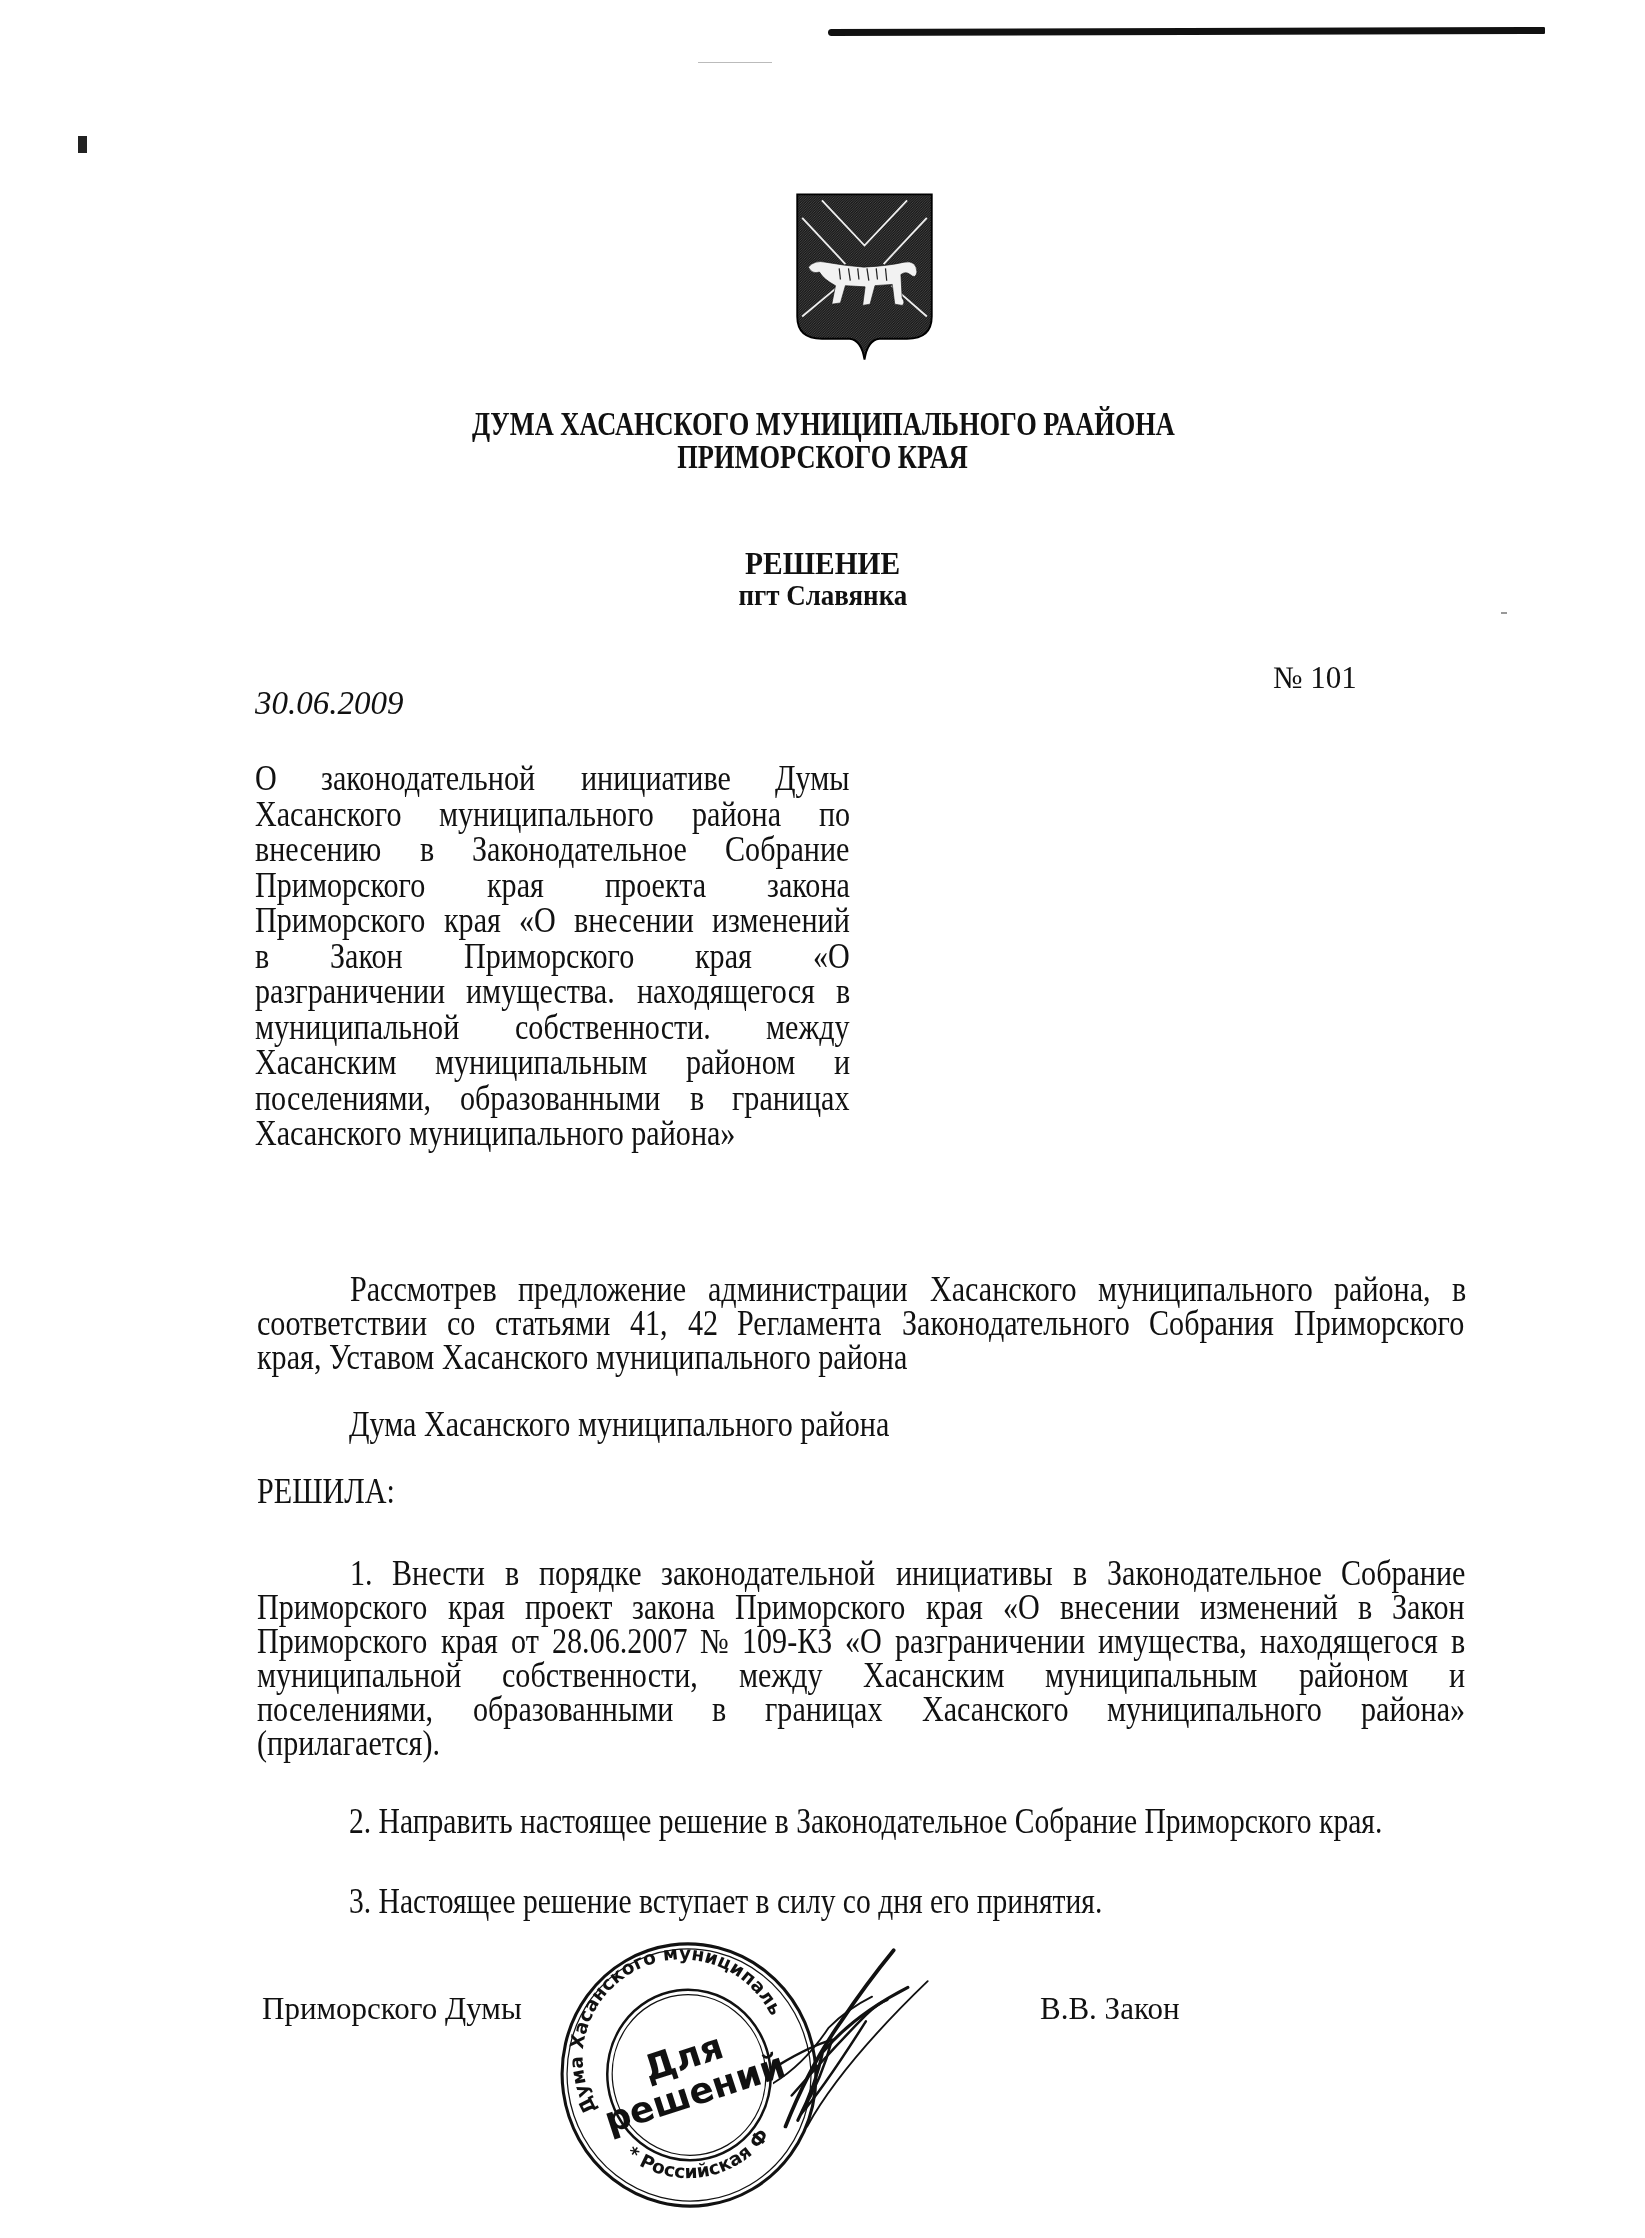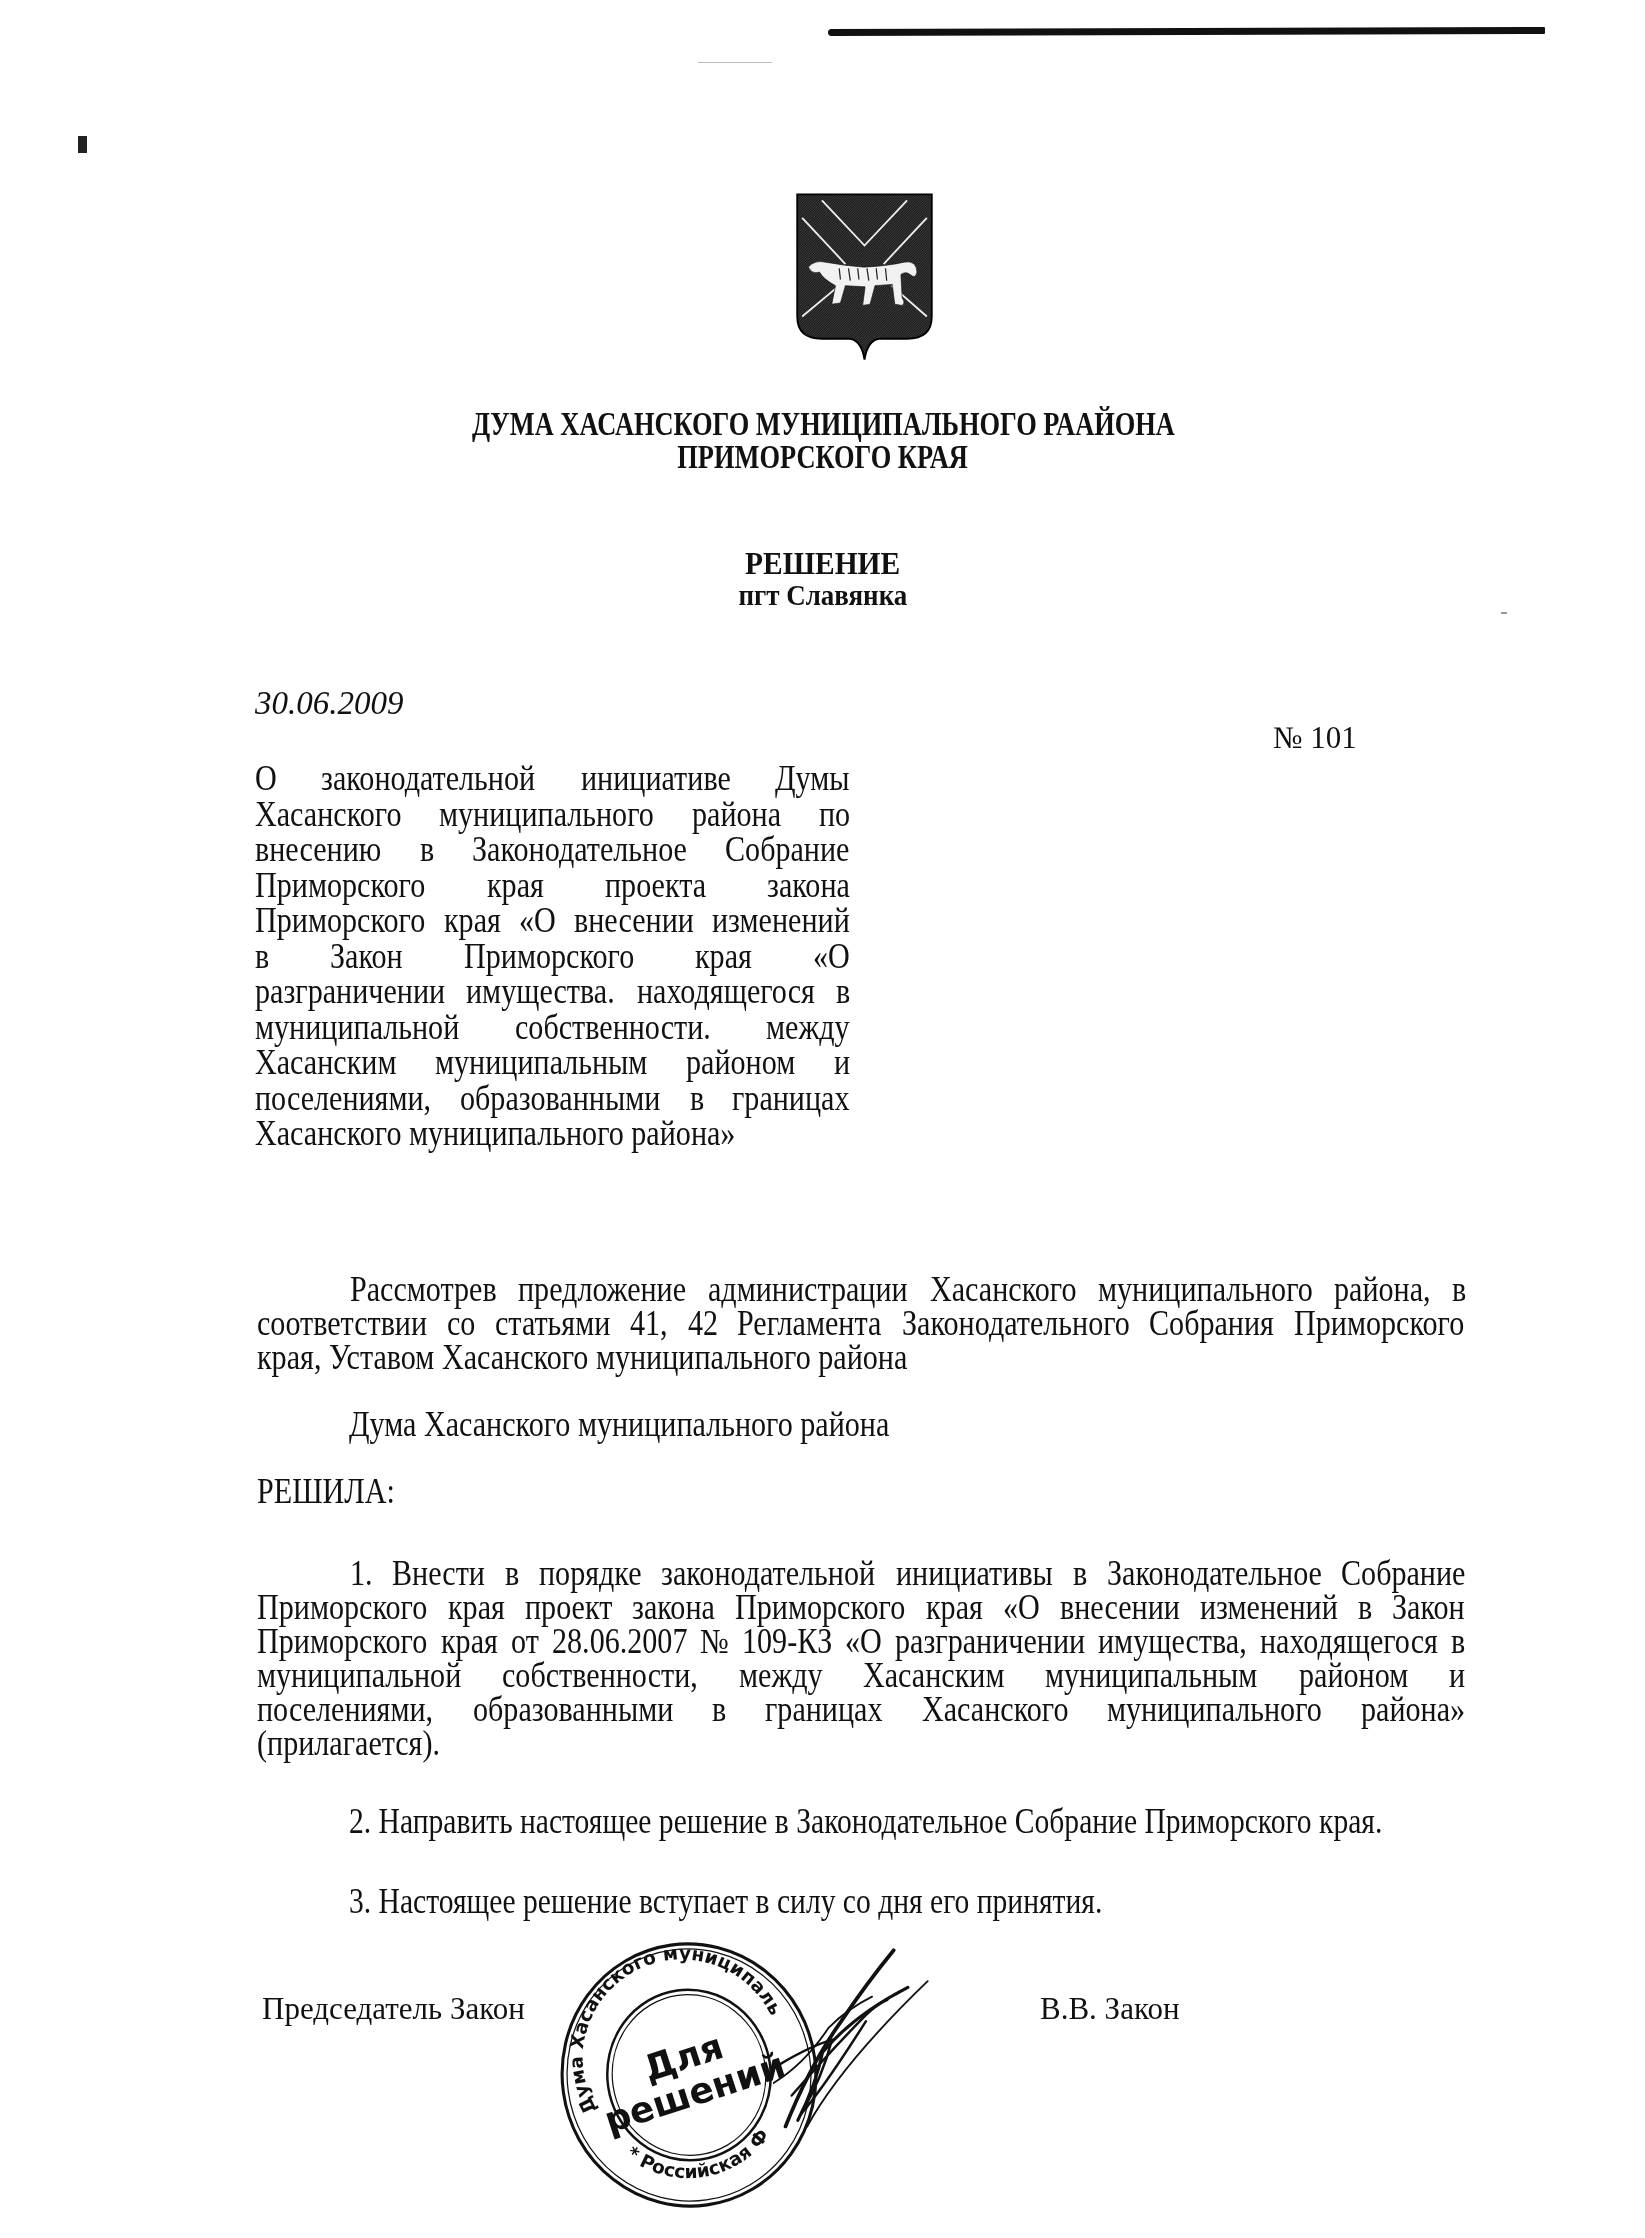--- a/index.html
+++ b/index.html
@@ -65,21 +65,21 @@
   <span>ПРИМОРСКОГО КРАЯ</span>
 </div>
 <div class="hdr" style="top:548px; font-size:31px; line-height:31px;">
   <span style="transform:scaleX(0.95);">РЕШЕНИЕ</span>
 </div>
 <div class="hdr" style="top:582px; font-size:28.4px; line-height:28.4px;">
   <span style="transform:scaleX(0.95);">пгт Славянка</span>
 </div>
 
 <div class="line" style="left:255px; top:686px; font-size:33px;font-style:italic;">30.06.2009</div>
-<div class="line" style="left:1273px; top:720px; font-size:31px;">№ 101</div>
+<div class="line" style="left:1273px; top:660px; font-size:31px;">№ 101</div>
 
 <div id="subject" class="abs" style="left:255px; top:761px; width:595px;">
     <div class="jline" style="left: 0px; top: 0px; width: 595px;">
       <span class="cond-word" style="transform: scaleX(0.86); transform-origin: left top; margin-right: -3.5px;">О</span>
       <span class="cond-word" style="transform: scaleX(0.86); transform-origin: left top; margin-right: -34px;">законодательной</span>
       <span class="cond-word" style="transform: scaleX(0.86); transform-origin: left top; margin-right: -24px;">инициативе</span>
       <span class="cond-word" style="transform: scaleX(0.86); transform-origin: left top; margin-right: -12px;">Думы</span>
     </div>
     <div class="jline" style="left: 0px; top: 36px; width: 595px;">
       <span class="cond-word" style="transform: scaleX(0.86); transform-origin: left top; margin-right: -23.6px;">Хасанского</span>
@@ -221,21 +221,21 @@
       <span class="cond-word" style="transform: scaleX(0.86); transform-origin: left top; margin-right: -23.6px;">Хасанского</span>
       <span class="cond-word" style="transform: scaleX(0.86); transform-origin: left top; margin-right: -35px;">муниципального</span>
       <span class="cond-word" style="transform: scaleX(0.86); transform-origin: left top; margin-right: -17px;">района»</span>
     </div>
     <div class="line cond" style="left: 0px; top: 170px;"><span>(прилагается).</span></div>
   </div>
 
 <div class="line cond" style="left:349px; top:1804px; transform:scaleX(0.845);">2. Направить настоящее решение в Законодательное Собрание Приморского края.</div>
 <div class="line cond" style="left:349px; top:1884px; transform:scaleX(0.845);">3. Настоящее решение вступает в силу со дня его принятия.</div>
 
-<div class="line" style="left:262px; top:1991px; font-size:31px;">Председатель Закон</div>
+<div class="line" style="left:262px; top:1991px; font-size:31px;">Приморского Думы</div>
 <div class="line" style="left:1040px; top:1991px; font-size:31px;">В.В. Закон</div>
 
 <div class="abs" style="left:556px; top:1942px; width:266px; height:266px;">
   <svg width="266" height="266" viewBox="0 0 430 430">
     <defs>
       <path id="arcTop" d="M 60 250 A 160 160 0 1 1 360 140"></path>
       <path id="arcBottom" d="M 95 330 A 160 160 0 0 0 330 330"></path>
     </defs>
     <g transform="rotate(-8 215 215)">
       <ellipse cx="215" cy="215" rx="205" ry="212" fill="none" stroke="#111" stroke-width="5"></ellipse>

